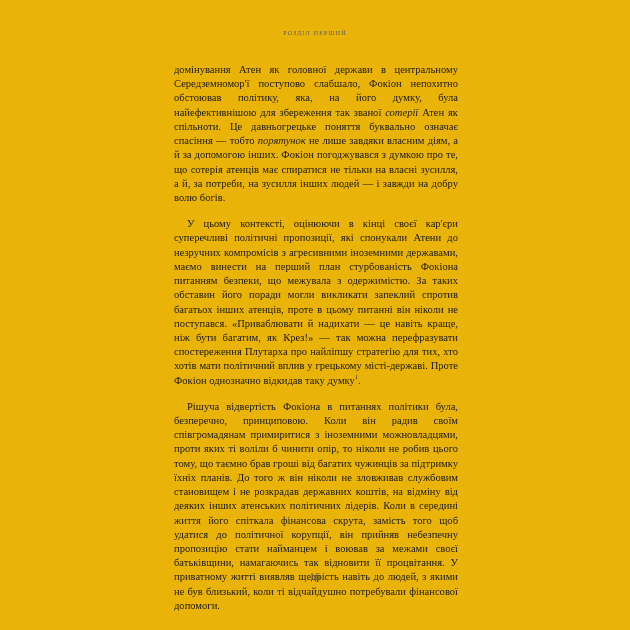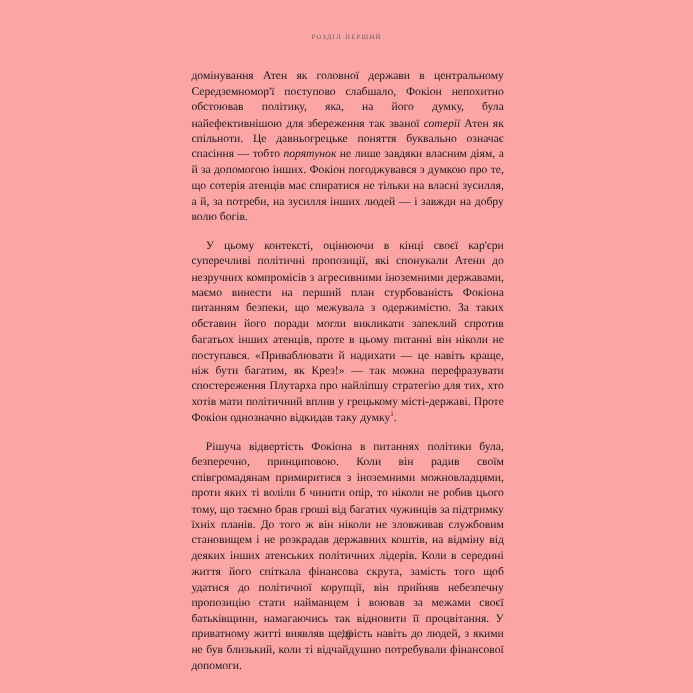--- a/index.html
+++ b/index.html
@@ -13,21 +13,21 @@
     background: #ffffff;
     font-family: "Liberation Serif", "DejaVu Serif", serif;
     color: #1a1a1a;
     overflow: hidden;
   }
 
   .page {
     position: relative;
     width: 630px;
     height: 630px;
-    background: #fca5a5;
+    background: #eab308;
   }
 
   
   .running-header {
     position: absolute;
     top: 28px;
     left: 0;
     width: 630px;
     text-align: center;
     font-size: 8.1px;

